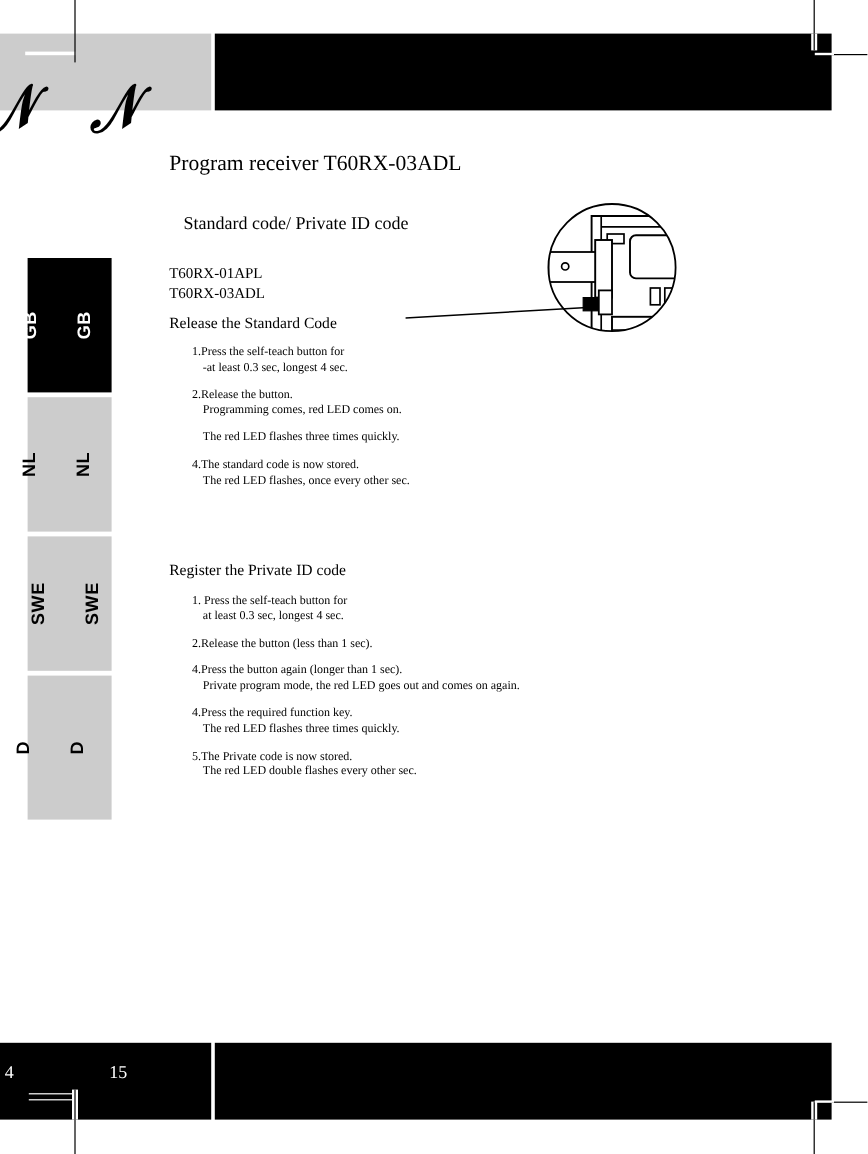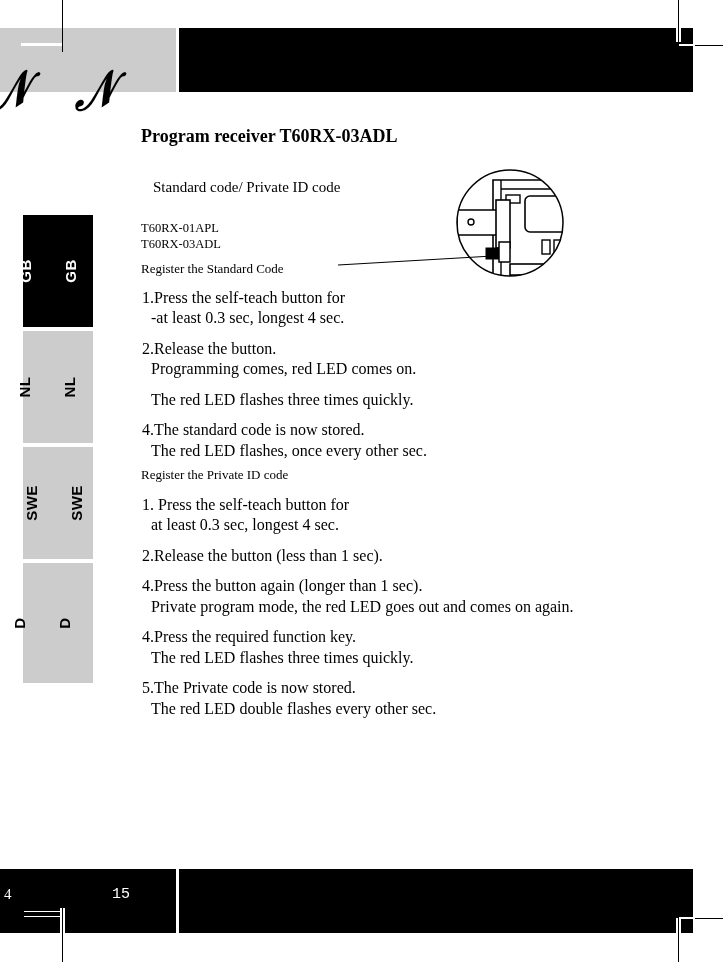--- a/index.html
+++ b/index.html
@@ -91,21 +91,21 @@
     background: #000000;
   }
   .page-number {
     position: absolute;
     color: #ffffff;
     font-size: 15px;
     line-height: 1;
     font-family: "Liberation Serif", "DejaVu Serif", serif;
   }
   .page-number-left  { left: 4px;   top: 887px; }
-  .page-number-right { left: 112px; top: 887px; font-family: Liberation Mono, monospace; }
+  .page-number-right { left: 91px; top: 887px; }
   .footer-rule {
     position: absolute;
     left: 24px;
     top: 911px;
     width: 38px;
     height: 4px;
     border-top: 1px solid #ffffff;
     border-bottom: 1px solid #ffffff;
     background: transparent;
   }
@@ -148,21 +148,21 @@
   .content {
     position: absolute;
     left: 141px;
     top: 126px;
     width: 420px;
   }
   .page-title {
     font-size: 18px;
     line-height: 1.2;
     margin: 0;
-    font-weight: bold;
+    font-weight: normal;
   }
   .subtitle {
     font-size: 15px;
     line-height: 1.2;
     margin: 0;
     position: absolute;
     top: 52px;
     left: 12px;
   }
   .model-list {
@@ -176,22 +176,22 @@
     position: absolute;
     left: 0;
     font-size: 13px;
     line-height: 1.2;
   }
   .heading-standard { top: 135px; }
   .heading-private  { top: 341px; }
 
   .steps {
     position: absolute;
-    left: 1px;
-    font-size: 16px;
+    left: 19px;
+    font-size: 10px;
     line-height: 1.28;
   }
   .steps-standard { top: 162px; }
   .steps-private  { top: 369px; }
   .step {
     margin-bottom: 10px;
   }
   .step:last-child { margin-bottom: 0; }
   .step-line-1 { display: block; white-space: nowrap; }
   .step-line-2 { display: block; white-space: nowrap; padding-left: 9px; }
@@ -250,21 +250,21 @@
 
   <h1 class="page-title">Program receiver T60RX-03ADL</h1>
 
   <div class="subtitle">Standard code/ Private ID code</div>
 
   <div class="model-list">
     <div>T60RX-01APL</div>
     <div>T60RX-03ADL</div>
   </div>
 
-  <div class="section-heading heading-standard">Register the Standard Code</div>
+  <div class="section-heading heading-standard">Release the Standard Code</div>
 
   <div class="steps steps-standard">
     <div class="step">
       <span class="step-line-1">1.Press the self-teach button for</span>
       <span class="step-line-2">-at least 0.3 sec, longest 4 sec.</span>
     </div>
     <div class="step">
       <span class="step-line-1">2.Release the button.</span>
       <span class="step-line-2">Programming comes, red LED comes on.</span>
     </div>

